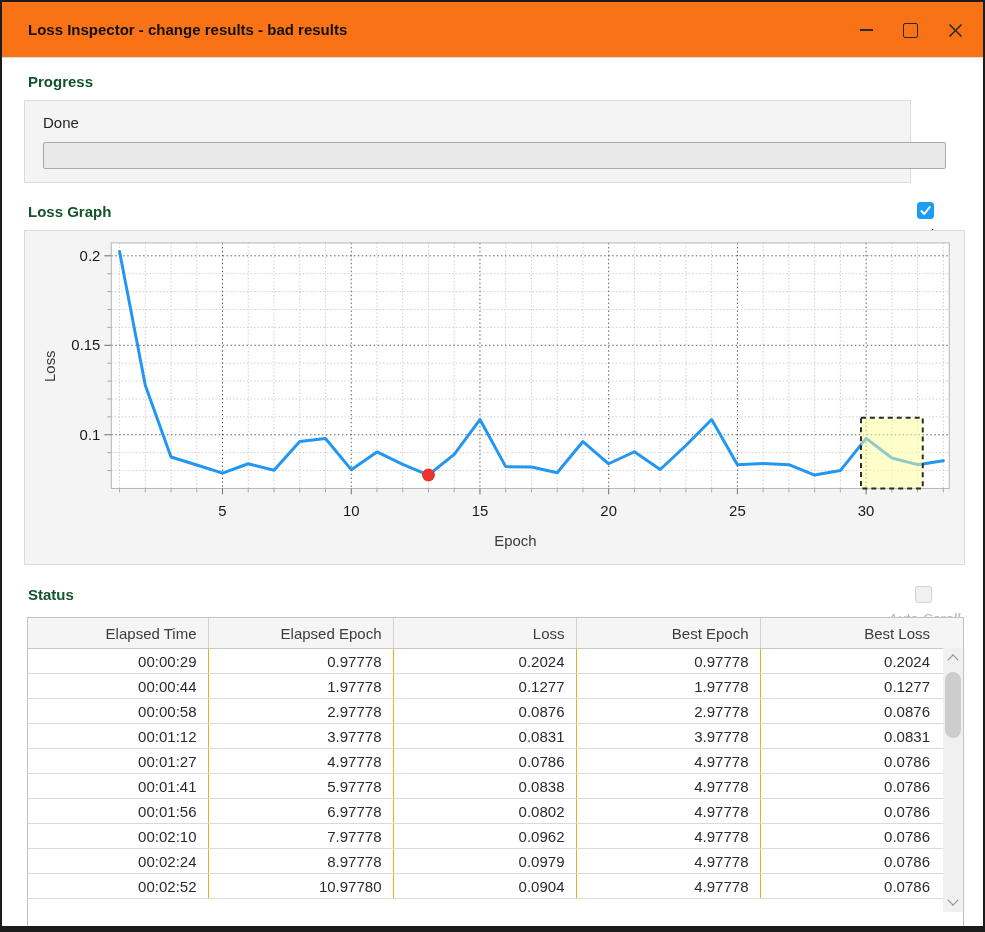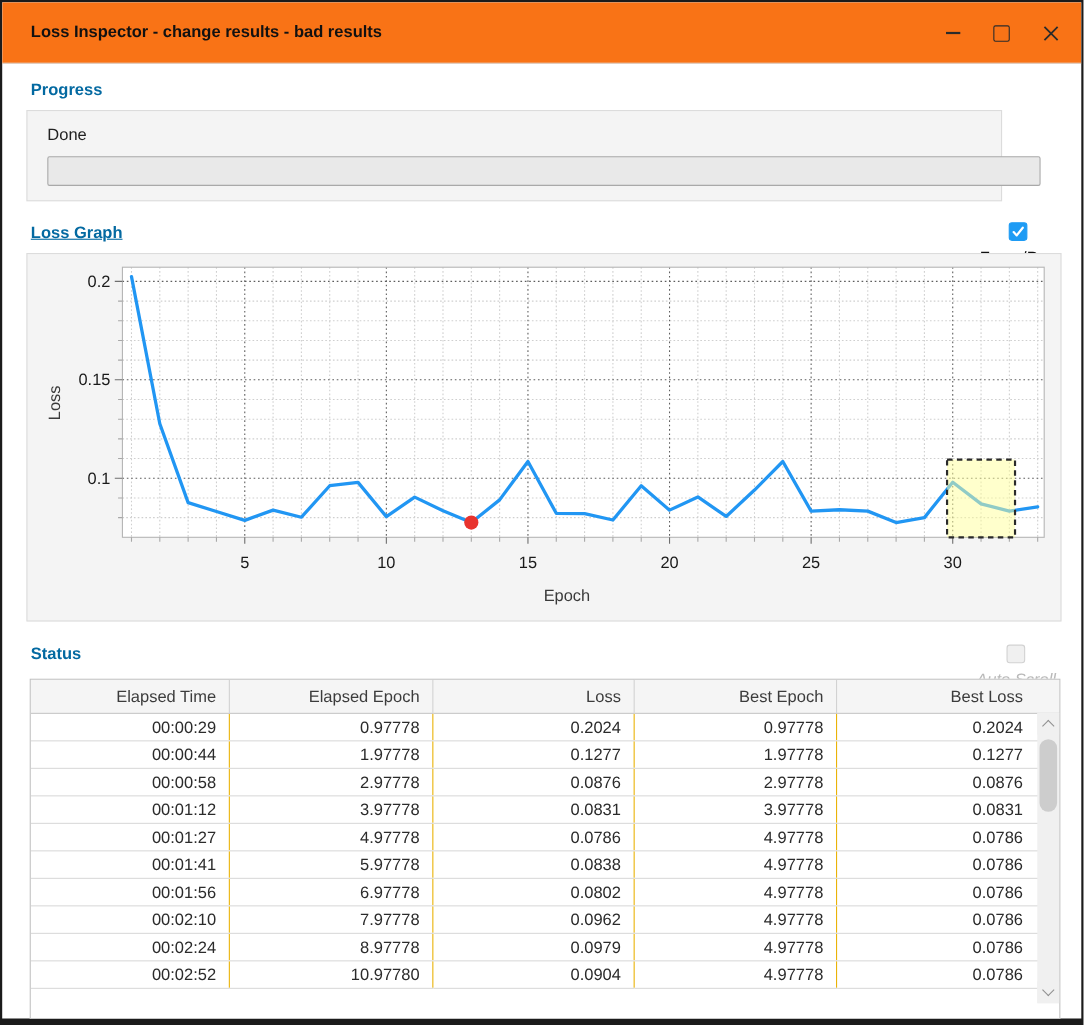--- a/index.html
+++ b/index.html
@@ -6,21 +6,21 @@
   .window{position:relative;width:985px;height:932px;background:#fff;box-sizing:border-box;
     border:2px solid #1b1b1b;border-bottom-width:6px;font-family:"Liberation Sans",sans-serif;overflow:hidden;}
   
   .titlebar{position:absolute;left:0;top:0;right:0;height:55px;background:#f97316;border-bottom:1px solid #dcdcdc;}
   .title{position:absolute;left:26px;top:0;line-height:55px;font-size:15px;font-weight:bold;color:#111;}
   .win-btn{position:absolute;top:12px;width:32px;height:32px;display:flex;align-items:center;justify-content:center;cursor:default;}
   .btn-min{left:848px;}.btn-max{left:892px;}.btn-close{left:937px;}
   .glyph-min{width:13px;height:0;border-top:2px solid #2b2b2b;}
   .glyph-max{width:13px;height:13px;border:1.8px solid #2b2b2b;border-radius:2px;}
   
-  .sec-h{position:absolute;left:26px;font-size:15px;font-weight:bold;color:#0369a1;}
+  .sec-h{position:absolute;left:26px;font-size:15px;font-weight:bold;color:#14532d;}
   
   .progress-panel{position:absolute;left:22px;top:98px;width:887px;height:83px;background:#f4f4f4;border:1px solid #dcdcdc;box-sizing:border-box;}
   .progress-label{position:absolute;left:18px;top:13px;font-size:15px;color:#222;}
   .progress-bar{position:absolute;left:18px;top:41px;width:903px;height:27px;background:#e9e9e9;border:1px solid #a9a9a9;border-radius:2px;box-sizing:border-box;}
   .progress-fill{height:100%;width:0%;background:#3aa3f0;}
   
   .graph-panel{position:absolute;left:22px;top:228px;width:941px;height:335px;background:#f4f4f4;border:1px solid #dcdcdc;box-sizing:border-box;}
   .checkbox-row{position:absolute;display:flex;align-items:center;gap:7px;flex-direction:column;}
   .zoompan{top:200px;right:23px;}
   .autoscroll{top:584px;right:23px;font-style:italic;}
@@ -68,21 +68,21 @@
   </div>
 
   <div class="sec-h" style="top:71px;">Progress</div>
   <div class="progress-panel">
     <div class="progress-label">Done</div>
     <div class="progress-bar">
         <div class="progress-fill"></div>
       </div>
   </div>
 
-  <div class="sec-h" style="top:201px;text-decoration:underline;">Loss Graph</div>
+  <div class="sec-h" style="top:201px;">Loss Graph</div>
   <div class="checkbox-row zoompan">
     <div class="cb cb-checked">
       <svg width="13" height="13" viewBox="0 0 13 13">
         <polyline points="2.5,7 5.3,10 10.8,3" fill="none" stroke="#fff" stroke-width="2" stroke-linecap="round" stroke-linejoin="round"></polyline>
       </svg>
     </div>
     <div class="cb-label">Zoom/Pan</div>
   </div>
   <div class="graph-panel">
     <svg id="chart" width="939" height="333" viewBox="0 0 941 335">

